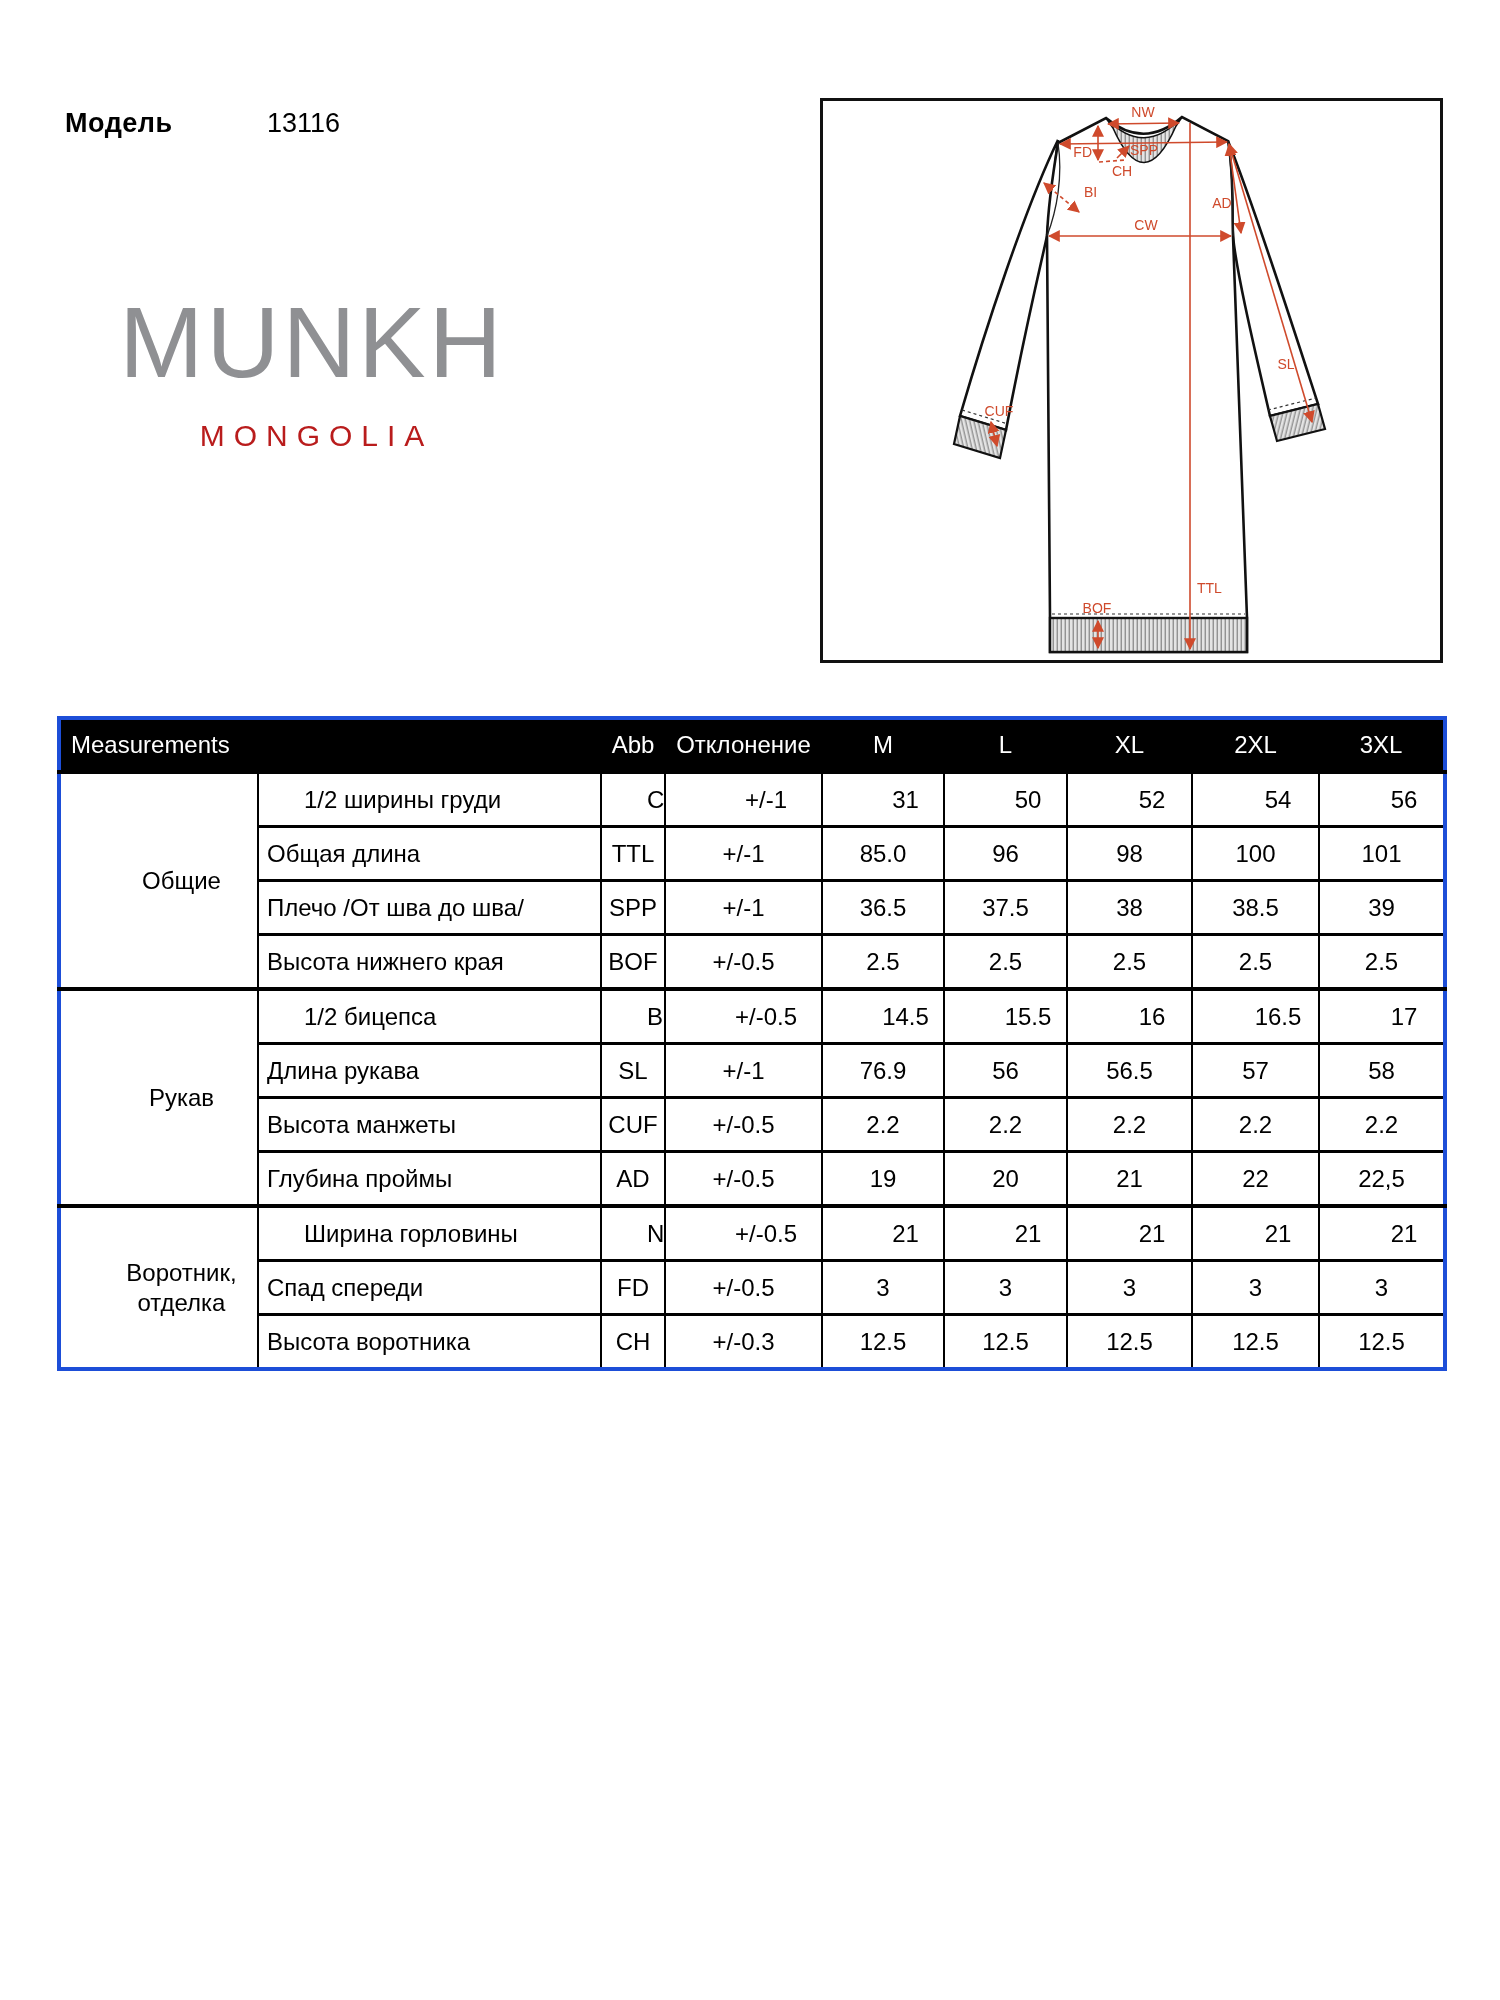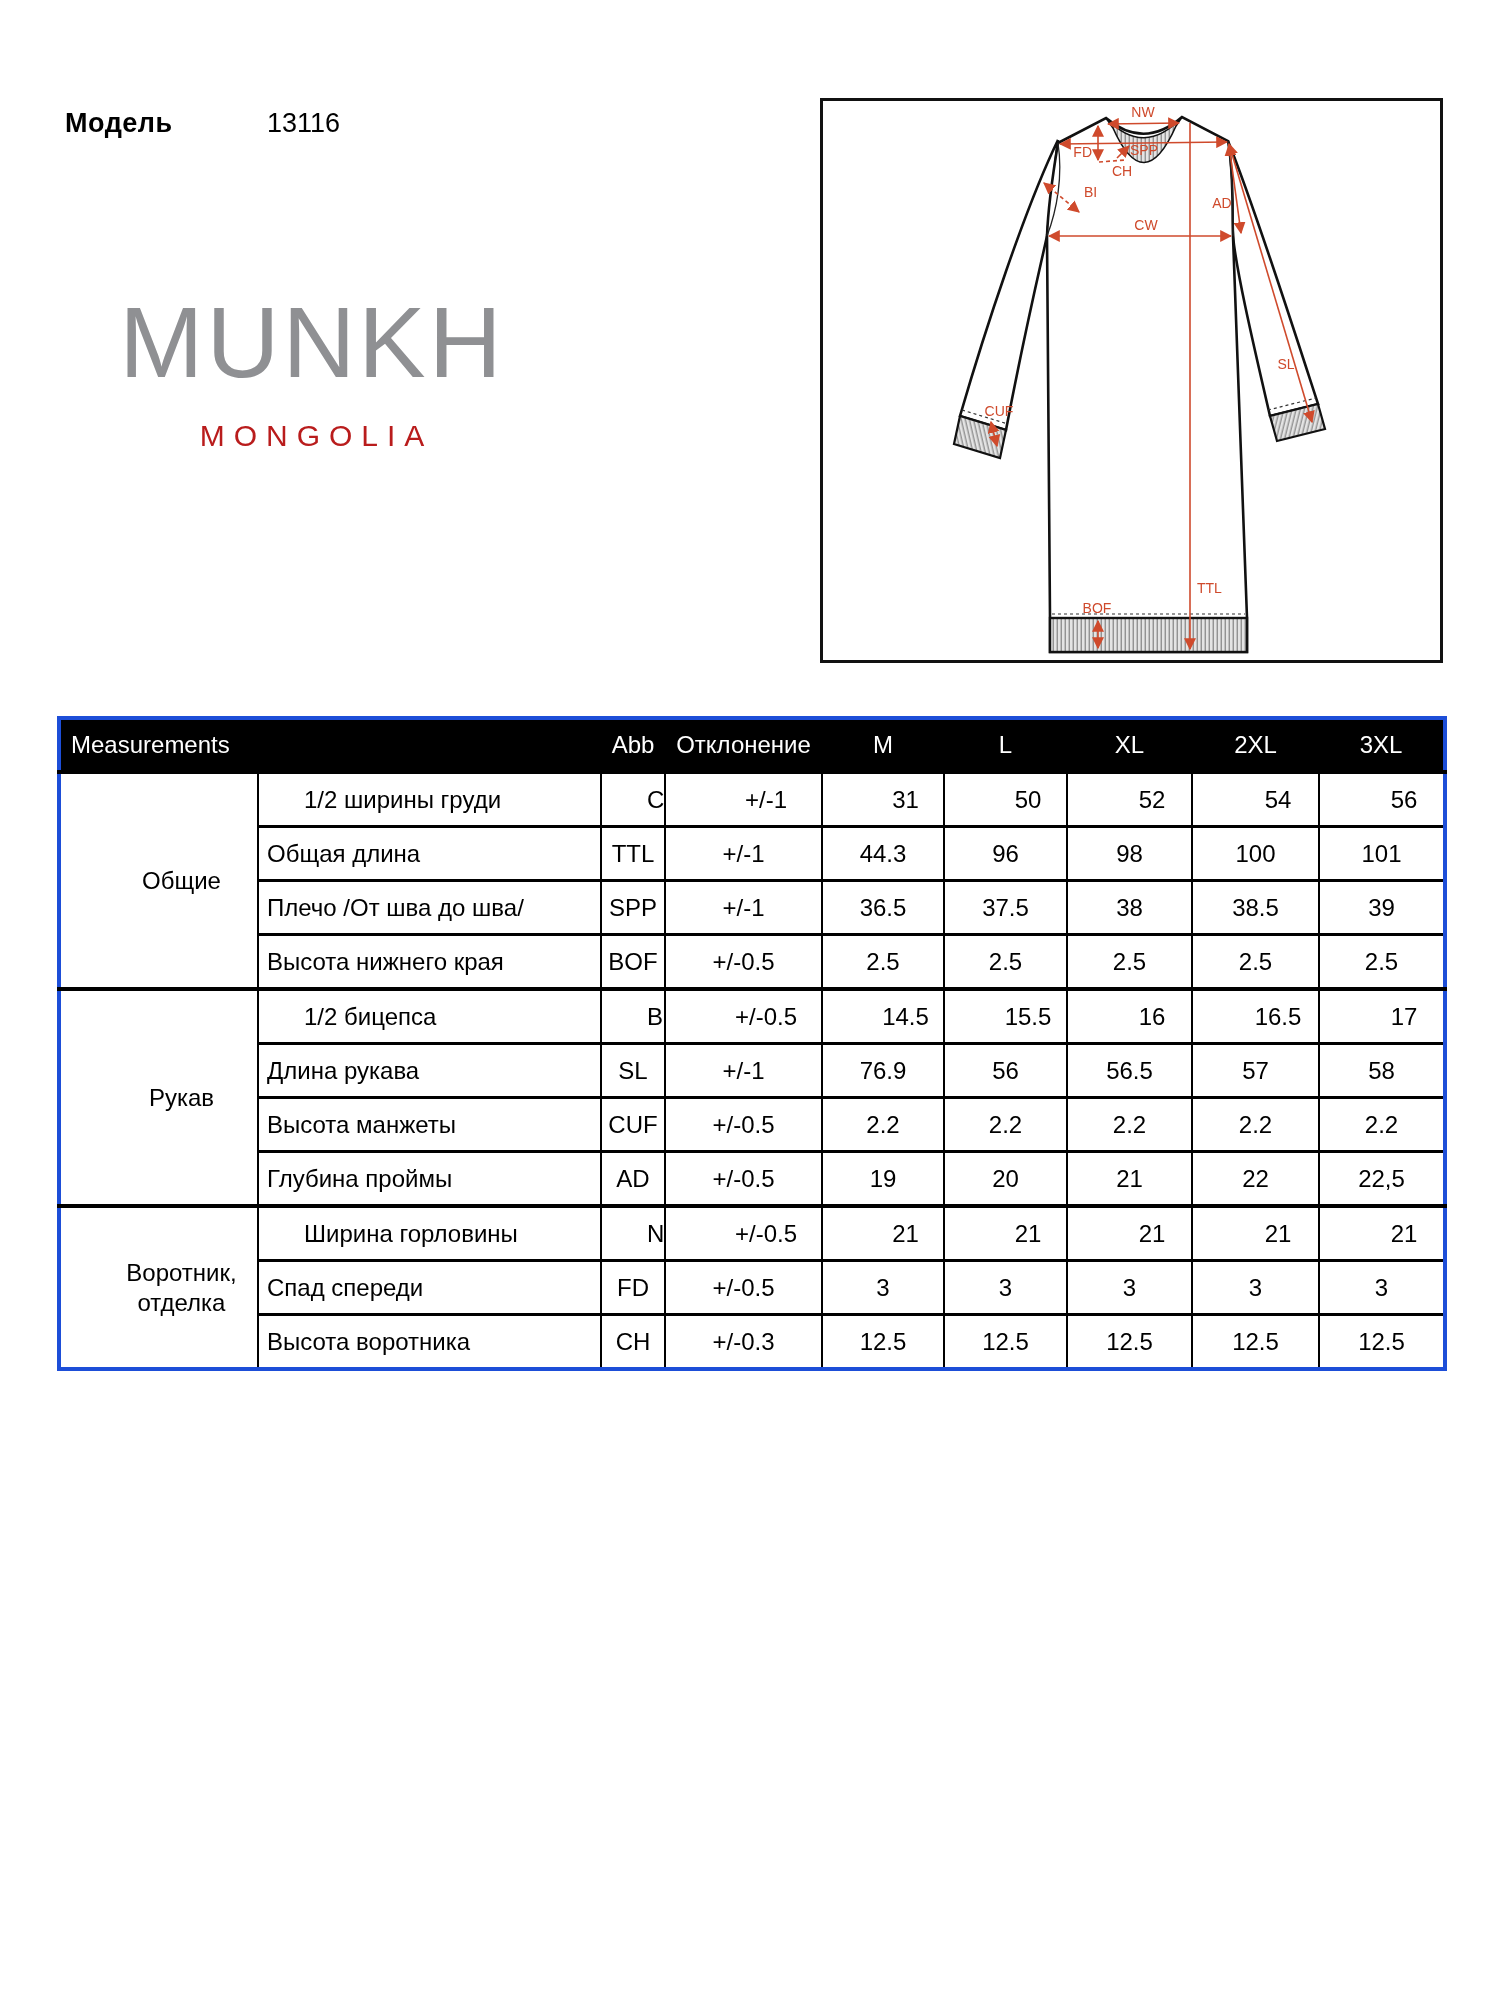--- a/index.html
+++ b/index.html
@@ -193,21 +193,21 @@
         <td>31</td>
         <td>50</td>
         <td>52</td>
         <td>54</td>
         <td>56</td>
       </tr>
       <tr>
         <td class="name">Общая длина</td>
         <td>TTL</td>
         <td>+/-1</td>
-        <td>44.3</td>
+        <td>85.0</td>
         <td>96</td>
         <td>98</td>
         <td>100</td>
         <td>101</td>
       </tr>
       <tr>
         <td class="name">Плечо /От шва до шва/</td>
         <td>SPP</td>
         <td>+/-1</td>
         <td>36.5</td>

